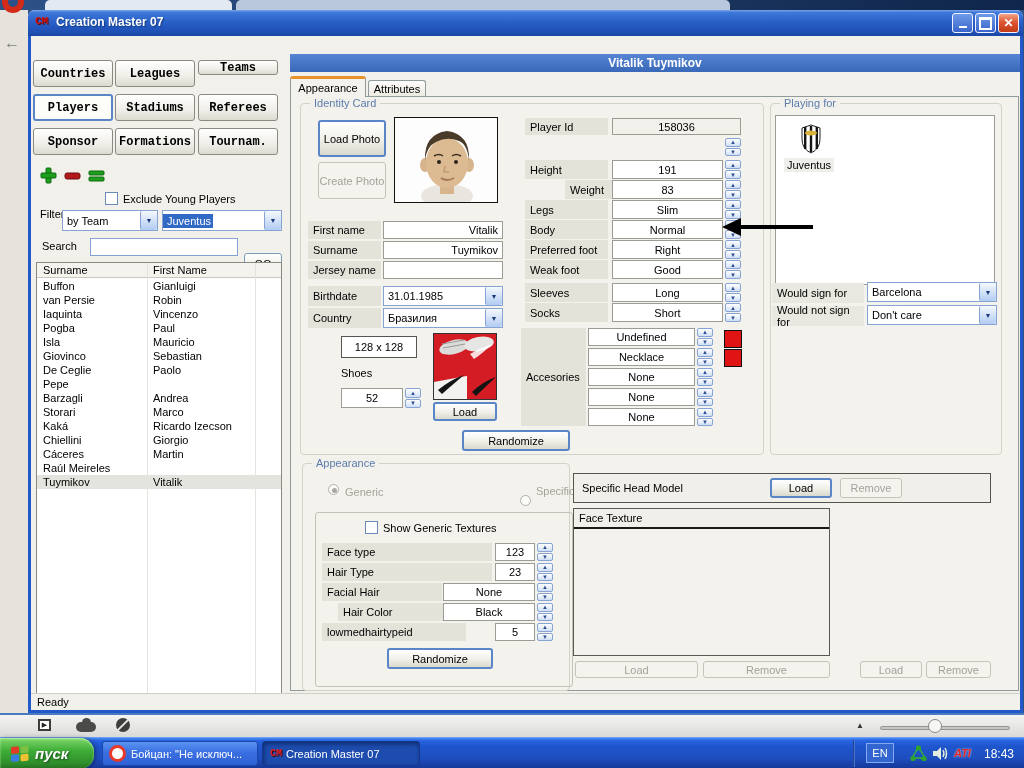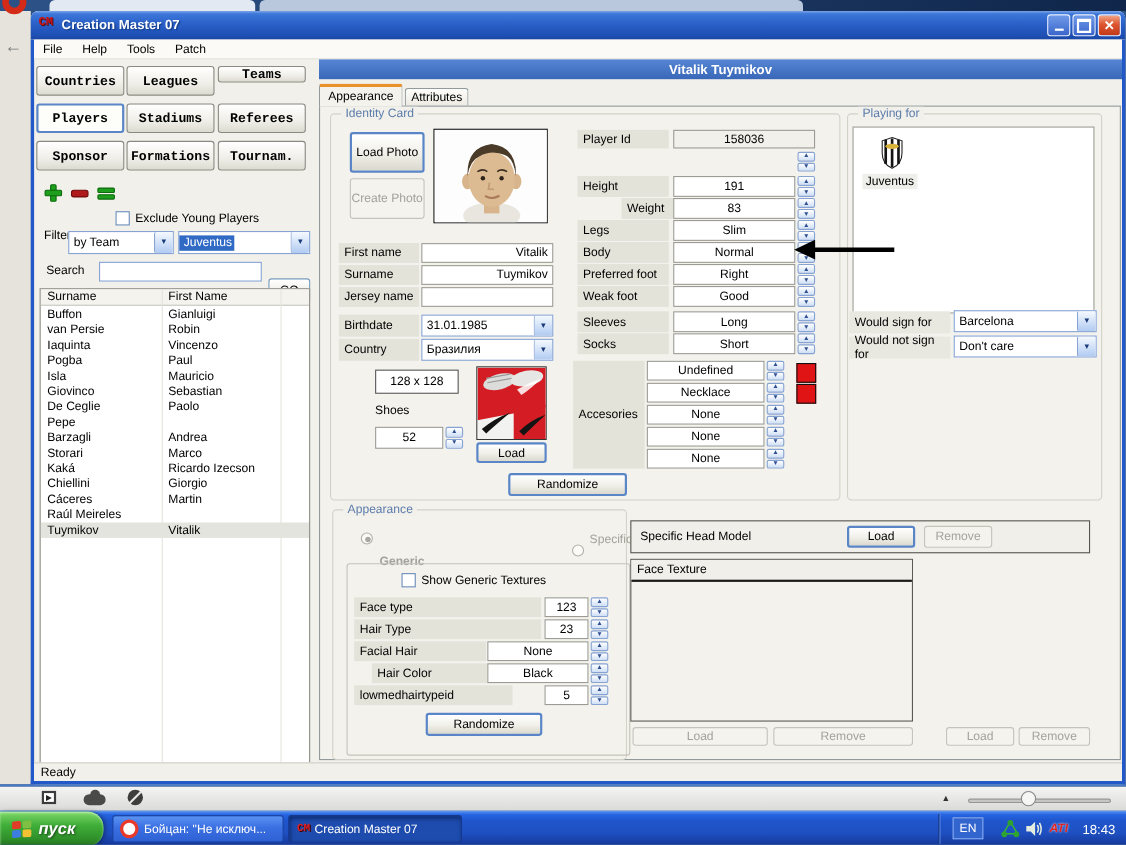--- a/index.html
+++ b/index.html
@@ -74,26 +74,20 @@
     </div>
     <div class="wbtn abs" style="left:970px;top:3px;background:linear-gradient(#f2a588,#dd5630 45%,#c23a18);font-weight:bold;font-size:12px;">
       <span>✕</span>
     </div>
   </div>
 
   <div class="abs" style="left:0;top:26px;width:3px;height:677px;background:#2258c8;"></div>
   <div class="abs" style="left:992px;top:26px;width:3px;height:677px;background:#2258c8;"></div>
   <div class="abs" style="left:0;top:700px;width:995px;height:3px;background:#2258c8;"></div>
 
-  <div class="abs" style="left:3px;top:26px;width:989px;height:18px;background:#fbfaf6;display:flex;align-items:center;gap:18px;padding-left:8px;border-bottom:1px solid #e2e1da;">
-    <span>File</span>
-    <span>Help</span>
-    <span>Tools</span>
-    <span>Patch</span>
-  </div>
 
   <div class="navbtn abs" style="left:5px;top:50px;width:80px;height:27px;">Countries</div>
   <div class="navbtn abs" style="left:87px;top:50px;width:80px;height:27px;">Leagues</div>
   <div class="navbtn abs" style="left:170px;top:50px;width:80px;height:15px;">Teams</div>
   <div class="navbtn active abs" style="left:5px;top:84px;width:80px;height:27px;">Players</div>
   <div class="navbtn abs" style="left:87px;top:84px;width:80px;height:27px;">Stadiums</div>
   <div class="navbtn abs" style="left:170px;top:84px;width:80px;height:27px;">Referees</div>
   <div class="navbtn abs" style="left:5px;top:118px;width:80px;height:27px;">Sponsor</div>
   <div class="navbtn abs" style="left:87px;top:118px;width:80px;height:27px;">Formations</div>
   <div class="navbtn abs" style="left:170px;top:118px;width:80px;height:27px;">Tournam.</div>
@@ -348,21 +342,21 @@
   </div>
   <div class="lblstrip abs" style="left:744px;top:296px;width:92px;height:20px;background:#e8e8e0;">Would not sign for</div>
   <div class="combo abs" style="left:839px;top:295px;width:130px;height:20px;">
     <span class="val">Don't care</span>
     <span class="arr">▼</span>
   </div>
 
   <div class="grp abs" style="left:274px;top:453px;width:268px;height:228px;"></div>
   <span class="grplbl" style="left:284px;top:447px;">Appearance</span>
   <div class="radio sel abs" style="left:300px;top:474px;"></div>
-  <span class="abs" style="left:317px;top:495px;color:#a3a29b;font-weight:bold;">Generic</span>
+  <span class="abs" style="left:317px;top:476px;color:#a3a29b;">Generic</span>
   <div class="radio abs" style="left:492px;top:474px;"></div>
   <span class="abs" style="left:508px;top:475px;color:#a3a29b;">Specific</span>
 
   <div class="abs" style="left:287px;top:502px;width:258px;height:175px;border:1px solid #c3c2ba;border-radius:3px;"></div>
   <div class="chk abs" style="left:337px;top:511px;"></div>
   <span class="abs" style="left:355px;top:512px;">Show Generic Textures</span>
 
   <div class="lblstrip abs" style="left:294px;top:533px;width:170px;height:18px;">Face type</div>
   <div class="fld abs" style="left:467px;top:533px;width:40px;height:18px;">123</div>
   <div class="spin abs" style="left:509px;top:533px;width:16px;height:18px;">

